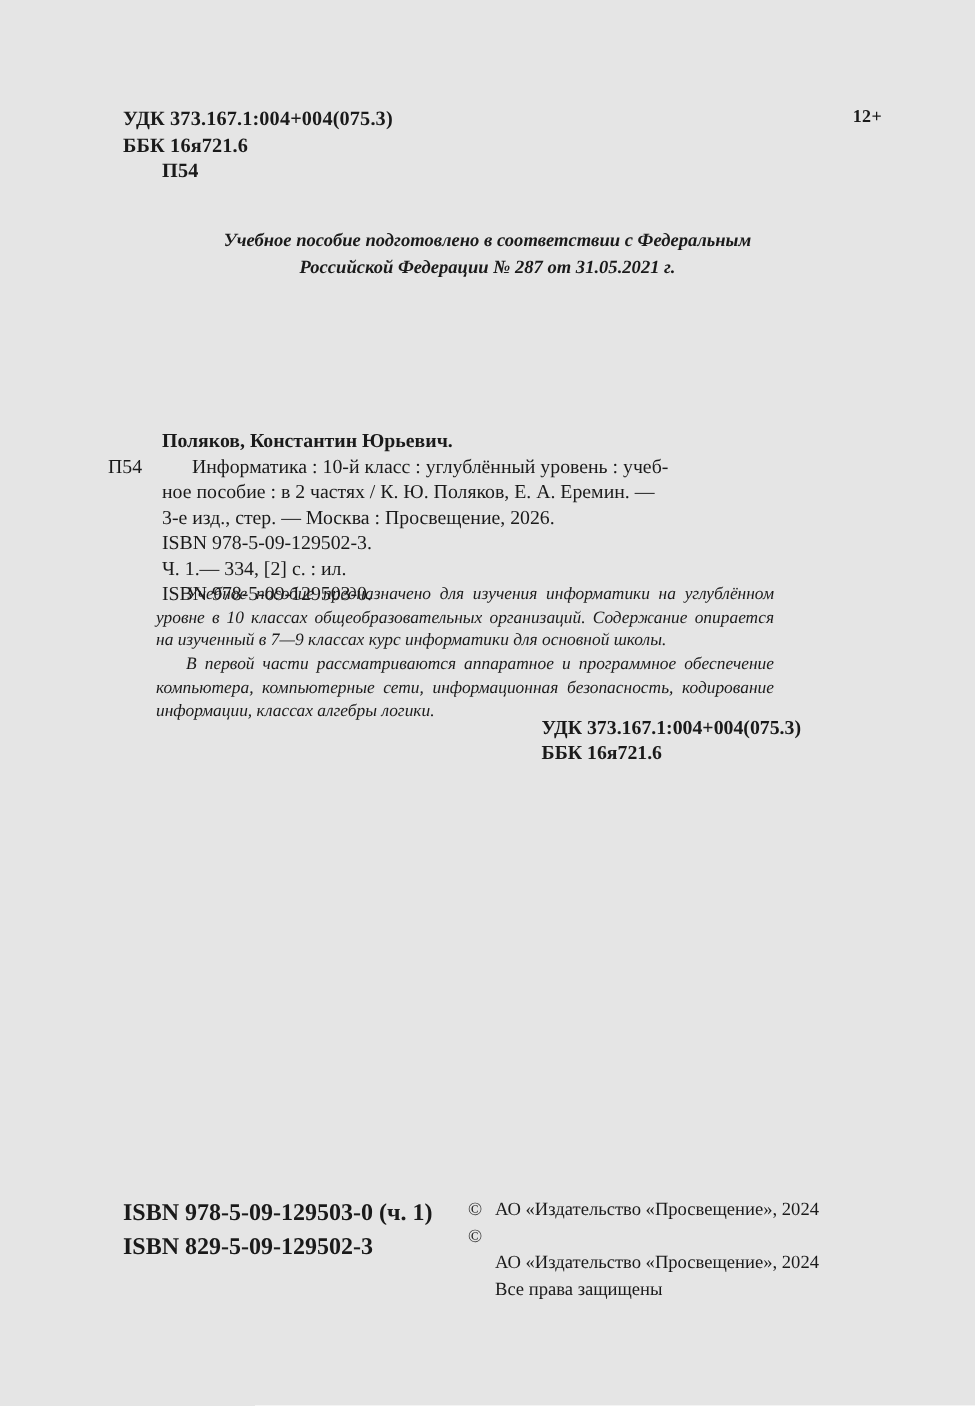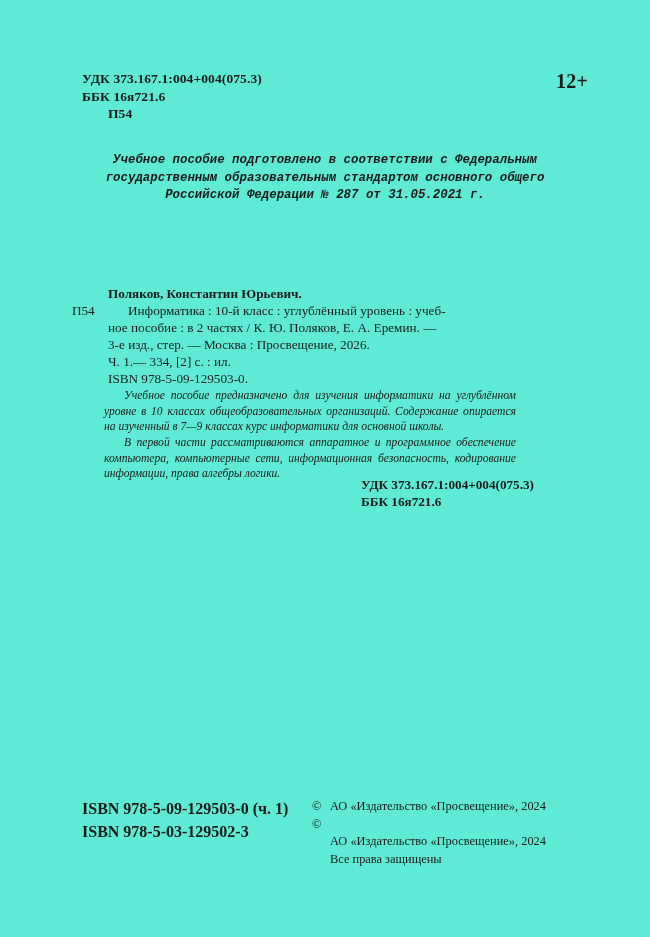--- a/index.html
+++ b/index.html
@@ -11,21 +11,21 @@
   body {
     font-family: "Liberation Serif", "DejaVu Serif", serif;
     color: #1a1a1a;
     -webkit-font-smoothing: antialiased;
   }
   .page {
     position: relative;
     width: 650px;
     height: 937px;
     margin: 0 auto;
-    background: #5eead4;
+    background: #e5e5e5;
     overflow: hidden;
   }
 
   
   .udk-top {
     position: absolute;
     left: 82px;
     top: 70px;
     font-size: 13.5px;
     font-weight: bold;
@@ -35,38 +35,38 @@
   }
   .udk-top .indent {
     display: block;
     padding-left: 26px;
   }
 
   .age-badge {
     position: absolute;
     right: 62px;
     top: 70px;
-    font-size: 20px;
+    font-size: 12px;
     font-weight: bold;
     letter-spacing: 0.2px;
   }
 
   
   .fgos-note {
     position: absolute;
     left: 95px;
     top: 152px;
     width: 460px;
     text-align: center;
     font-style: italic;
     font-weight: bold;
     font-size: 12.4px;
     line-height: 1.42;
   }
-  .fgos-note div { white-space: nowrap; font-family: Liberation Mono, monospace; }
+  .fgos-note div { white-space: nowrap; }
 
   
   .biblio {
     position: absolute;
     left: 72px;
     top: 286px;
     width: 452px;
     font-size: 13.2px;
     line-height: 1.285;
   }
@@ -165,49 +165,49 @@
   <div class="udk-top">
     <div>УДК 373.167.1:004+004(075.3)</div>
     <div>ББК 16я721.6</div>
     <div class="indent">П54</div>
   </div>
 
   <div class="age-badge">12+</div>
 
   <div class="fgos-note">
     <div>Учебное пособие подготовлено в соответствии с Федеральным</div>
-    <div>государственным образовательным стандартом основного общего</div>
     <div>Российской Федерации № 287 от 31.05.2021 г.</div>
   </div>
 
   <div class="biblio">
     <div class="author">Поляков, Константин Юрьевич.</div>
     <div class="rec">
       <span class="shelf">П54</span>
       <div class="title-line">Информатика : 10-й класс : углублённый уровень : учеб-</div>
       <div>ное пособие : в 2 частях  / К. Ю. Поляков, Е. А. Еремин. —</div>
       <div>3-е изд., стер. — Москва : Просвещение, 2026.</div>
     </div>
+    <div class="isbn">ISBN 978-5-09-129502-3.</div>
     <div class="part">Ч. 1.— 334, [2] с. : ил.</div>
     <div class="isbn">ISBN 978-5-09-129503-0.</div>
   </div>
 
   <div class="annot">
     <p>Учебное пособие предназначено для изучения информатики на углублённом уровне в 10 классах общеобразовательных организаций. Содержание опирается на изученный в 7—9 классах курс информатики для основной школы.</p>
-    <p>В первой части рассматриваются аппаратное и программное обеспечение компьютера, компьютерные сети, информационная безопасность, кодирование информации, права алгебры логики.</p>
+    <p>В первой части рассматриваются аппаратное и программное обеспечение компьютера, компьютерные сети, информационная безопасность, кодирование информации, классах алгебры логики.</p>
   </div>
 
   <div class="udk-bottom">
     <div>УДК 373.167.1:004+004(075.3)</div>
     <div>ББК 16я721.6</div>
   </div>
 
   <div class="isbn-foot">
     <div>ISBN 978-5-09-129503-0 (ч. 1)</div>
-    <div>ISBN 978-5-03-129502-3</div>
+    <div>ISBN 829-5-09-129502-3</div>
   </div>
 
   <div class="copyright">
     <div class="row">
       <span class="mark">©</span>
       <span>АО «Издательство «Просвещение», 2024</span>
     </div>
     <div class="row">
       <span class="mark">©</span>
     </div>

